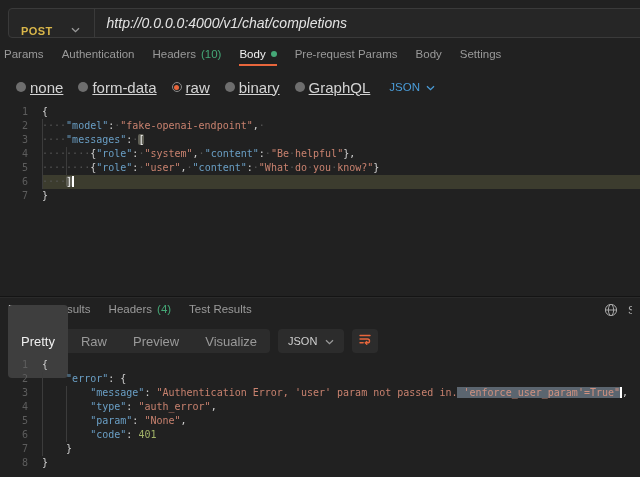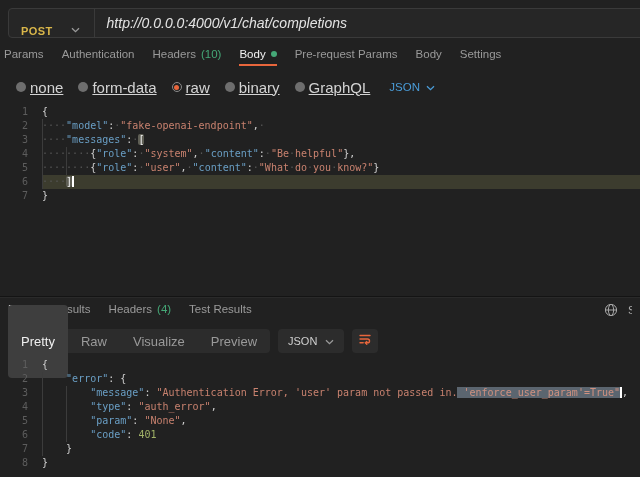--- a/index.html
+++ b/index.html
@@ -204,22 +204,22 @@
           </svg>
         </span>
         <span class="status-clip">S</span>
       </span>
     </div>
 
     <div class="res-toolbar">
       <div class="segmented">
           <div class="seg active">Pretty</div>
           <div class="seg">Raw</div>
+          <div class="seg">Preview</div>
           <div class="seg">Visualize</div>
-          <div class="seg">Preview</div>
         </div>
       <div class="lang-btn">
         <span>JSON</span>
         <span>
           <svg width="9" height="6" viewBox="0 0 9 6">
               <path d="M1 1.2l3.5 3.4L8 1.2" stroke="#9a9a9a" stroke-width="1.3" fill="none"></path>
             </svg>
         </span>
       </div>
       <div class="icon-btn">

